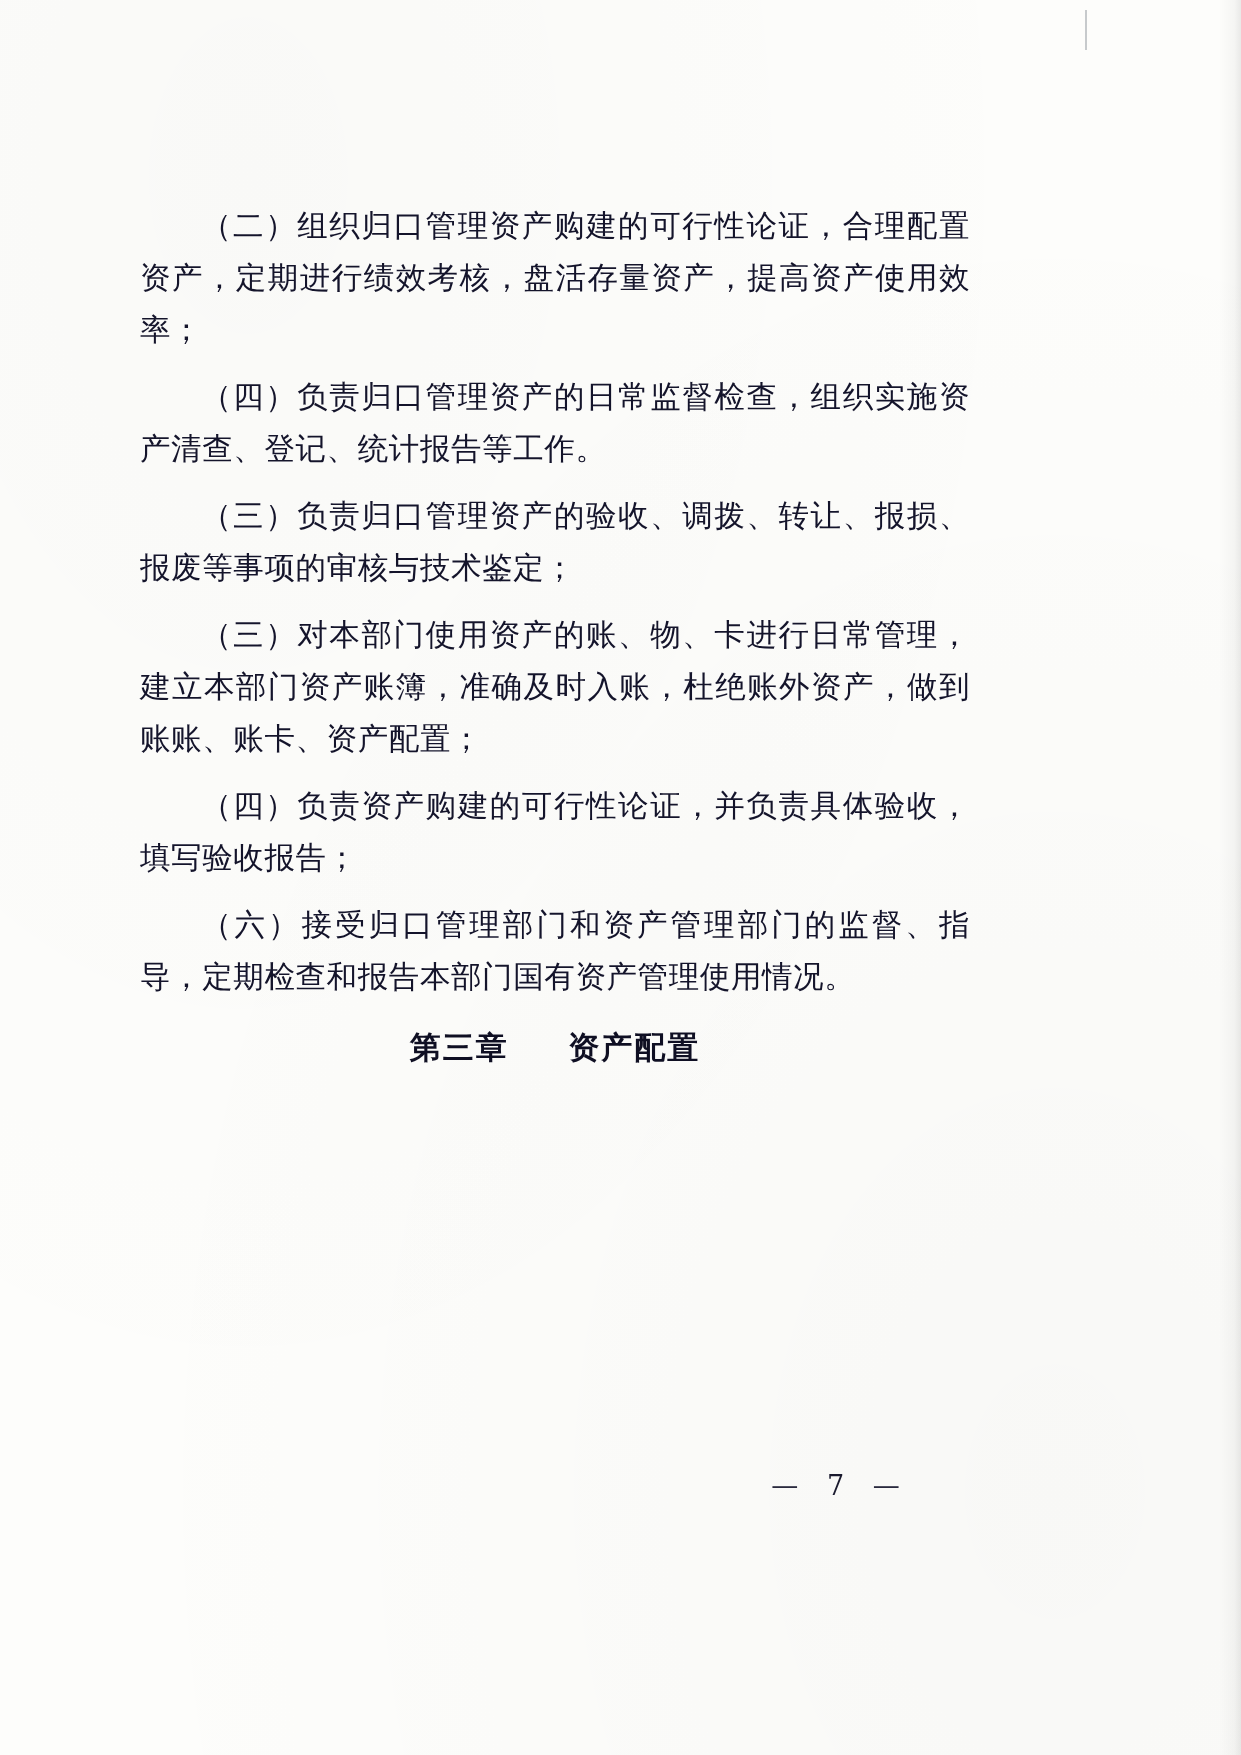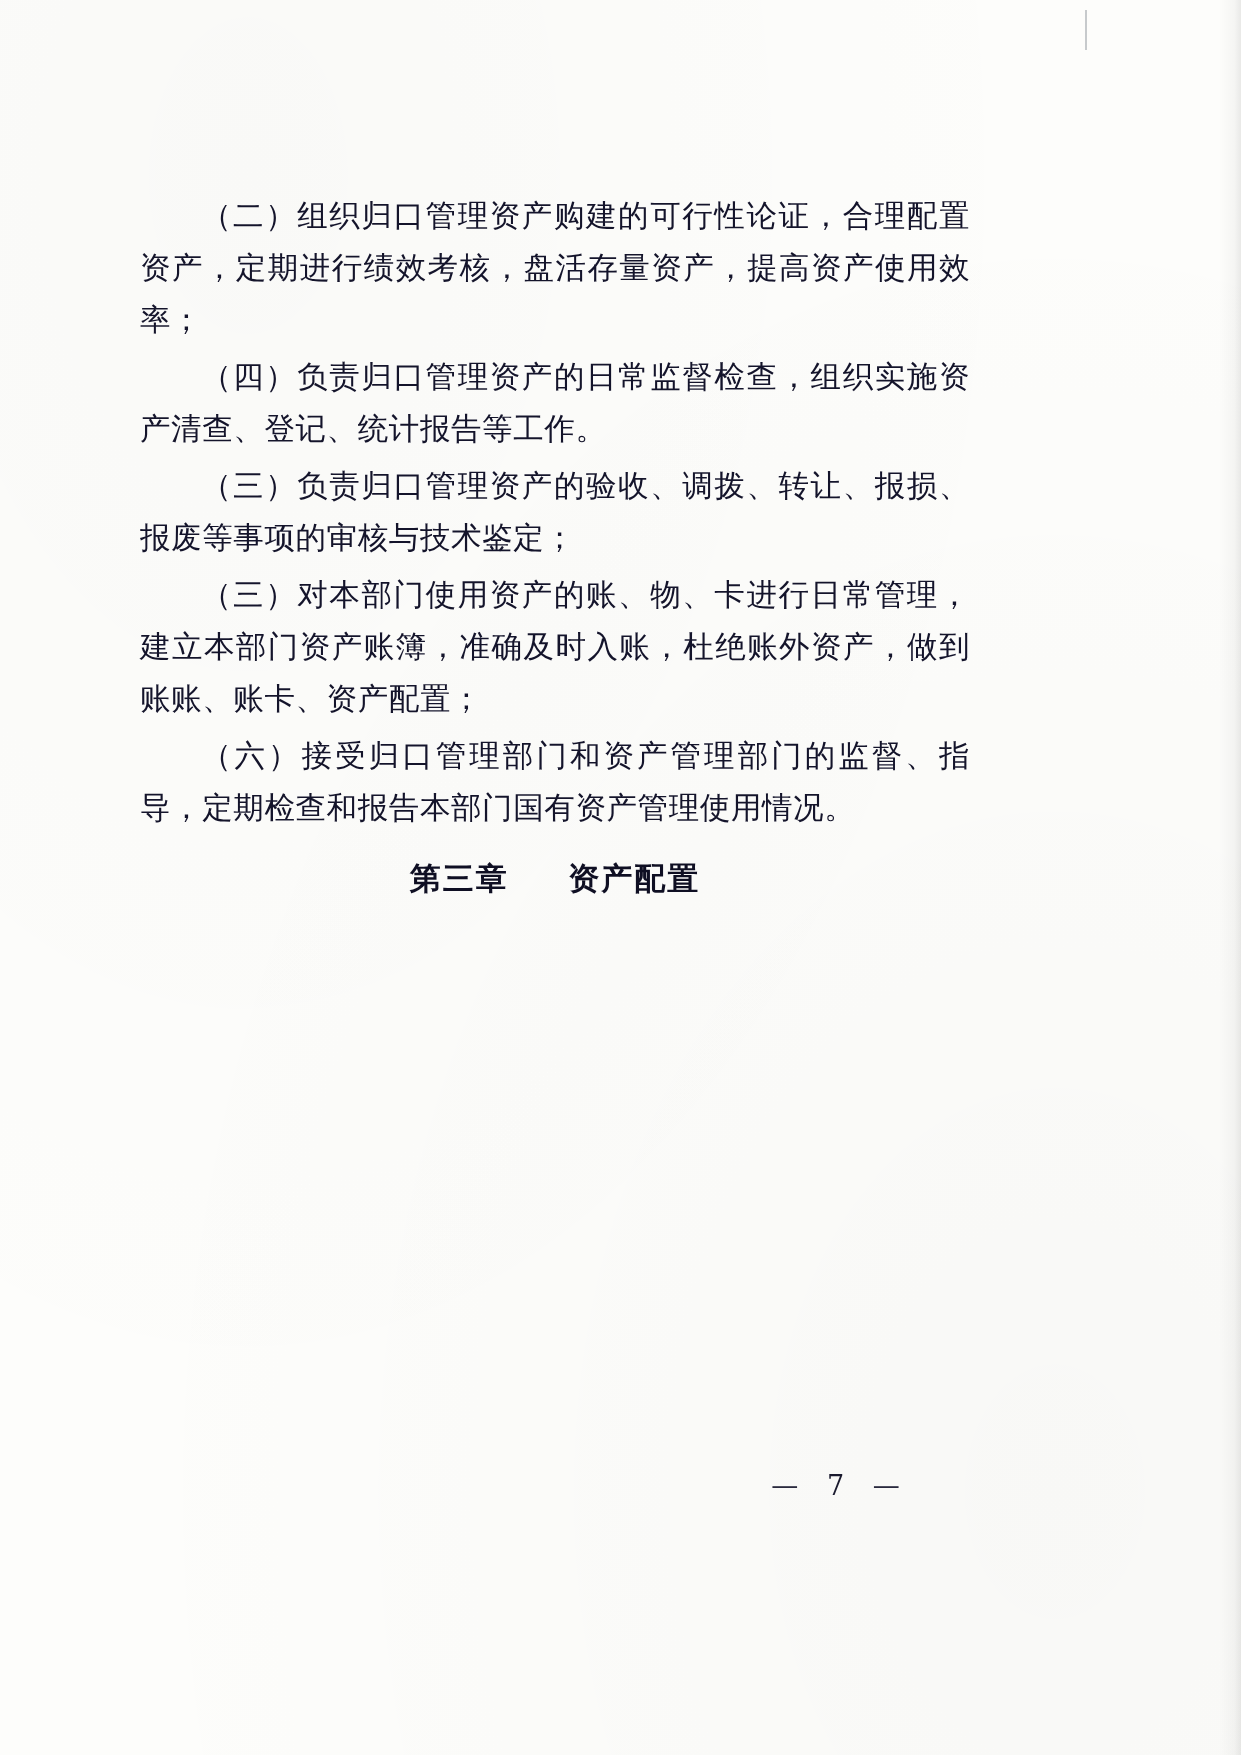--- a/index.html
+++ b/index.html
@@ -52,21 +52,21 @@
     left: 140px;
     top: 185px;
     width: 830px;
   }
   .para {
     font-size: 30.5px;
     line-height: 52px;
     letter-spacing: 0.6px;
     text-align: justify;
     text-justify: inter-ideograph;
-    margin: 5px 0 0 0;
+    margin: 15px 0 0 0;
     color: #14142b;
     font-family: "DejaVu Serif", "Liberation Serif", serif;
     text-indent: 0;
     white-space: pre-wrap;
     word-break: break-all;
   }
   .para.indent {
     text-indent: 61px;
   }
   .chapter-title {
@@ -110,20 +110,21 @@
 <div class="page">
   <div class="paper-noise"></div>
   <div class="scan-edge-right"></div>
   <div class="scan-mark"></div>
 
   <div class="content">
     <p class="para indent">（二）组织归口管理资产购建的可行性论证，合理配置资产，定期进行绩效考核，盘活存量资产，提高资产使用效率；</p>
     <p class="para indent">（四）负责归口管理资产的日常监督检查，组织实施资产清查、登记、统计报告等工作。</p>
     <p class="para indent">（三）负责归口管理资产的验收、调拨、转让、报损、报废等事项的审核与技术鉴定；</p>
     <p class="para indent">（三）对本部门使用资产的账、物、卡进行日常管理，建立本部门资产账簿，准确及时入账，杜绝账外资产，做到账账、账卡、资产配置；</p>
+    <p class="para indent">（四）负责资产购建的可行性论证，并负责具体验收，填写验收报告；</p>
     <p class="para indent">（六）接受归口管理部门和资产管理部门的监督、指导，定期检查和报告本部门国有资产管理使用情况。</p>
 
     <div class="chapter-title">
       <span>第三章</span>
       <span class="gap"></span>
       <span>资产配置</span>
     </div>
   </div>
 
   <div class="footer">

